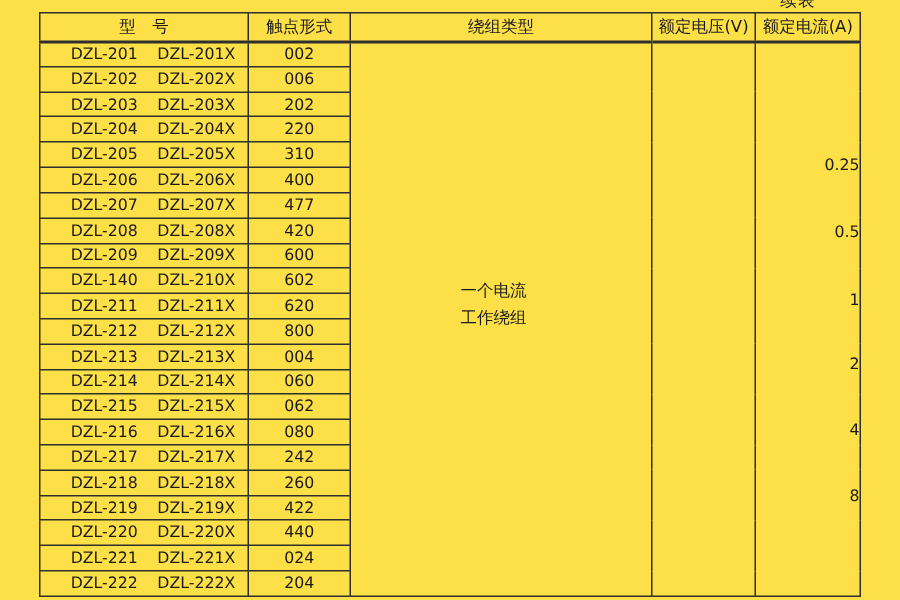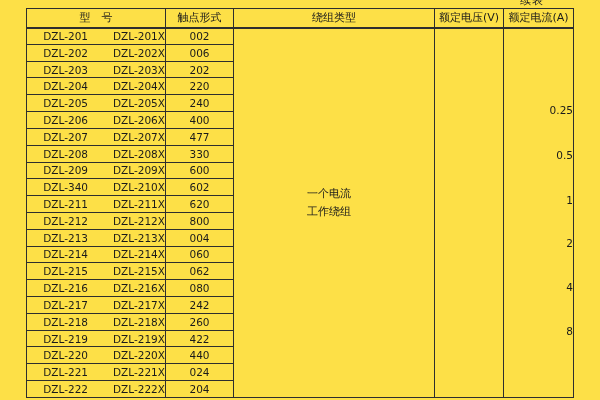--- a/index.html
+++ b/index.html
@@ -41,23 +41,23 @@
     overflow: visible;
   }
   .spec-table thead tr { height: 19px; border-radius: 10px; }
   .spec-table tbody tr { height: 16.82px; }
   .spec-table th {
     font-size: 11px;
     border-bottom-width: 2px;
   }
   .model-wrap {
     display: flex;
-    justify-content: flex-end;
+    justify-content: center;
     padding-left: 12px;
-    gap: 25px;
+    gap: 13px;
     white-space: nowrap;
   }
   td.winding-cell, td.current-cell, td.voltage-cell { position: relative; }
   .winding-lines {
     position: absolute;
     left: 73px;
     top: 156px;
     text-align: right;
     line-height: 18px;
     font-size: 11px;
@@ -157,21 +157,21 @@
     <td>220</td>
   </tr>
 
   <tr>
     <td>
       <div class="model-wrap">
         <span>DZL-205</span>
         <span>DZL-205X</span>
       </div>
     </td>
-    <td>240</td>
+    <td>310</td>
   </tr>
 
   <tr>
     <td>
       <div class="model-wrap">
         <span>DZL-206</span>
         <span>DZL-206X</span>
       </div>
     </td>
     <td>400</td>
@@ -187,37 +187,37 @@
     <td>477</td>
   </tr>
 
   <tr>
     <td>
       <div class="model-wrap">
         <span>DZL-208</span>
         <span>DZL-208X</span>
       </div>
     </td>
-    <td>330</td>
+    <td>420</td>
   </tr>
 
   <tr>
     <td>
       <div class="model-wrap">
         <span>DZL-209</span>
         <span>DZL-209X</span>
       </div>
     </td>
     <td>600</td>
   </tr>
 
   <tr>
     <td>
       <div class="model-wrap">
-        <span>DZL-340</span>
+        <span>DZL-140</span>
         <span>DZL-210X</span>
       </div>
     </td>
     <td>602</td>
   </tr>
 
   <tr>
     <td>
       <div class="model-wrap">
         <span>DZL-211</span>

